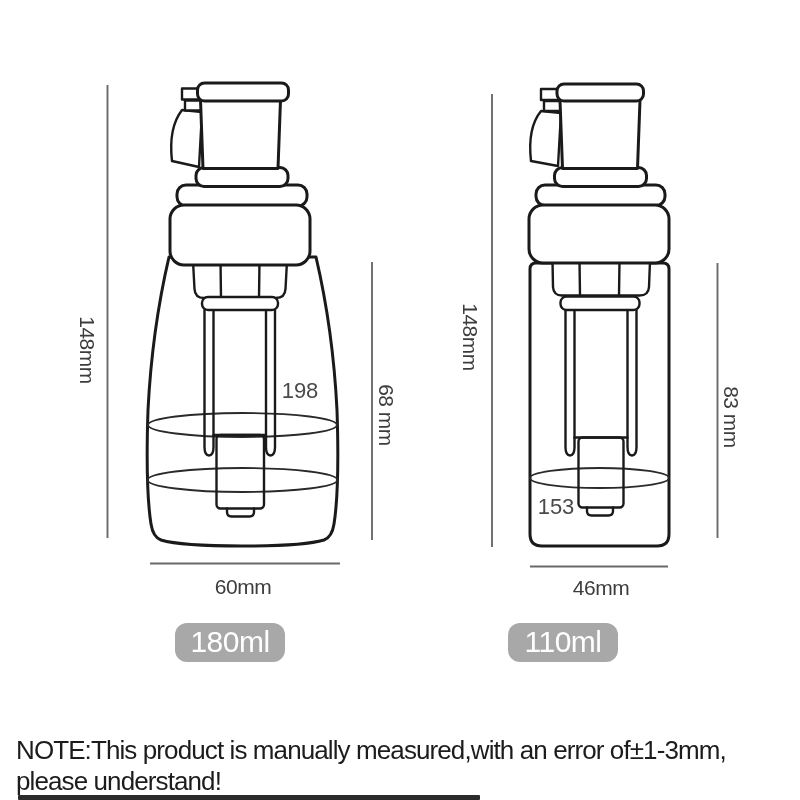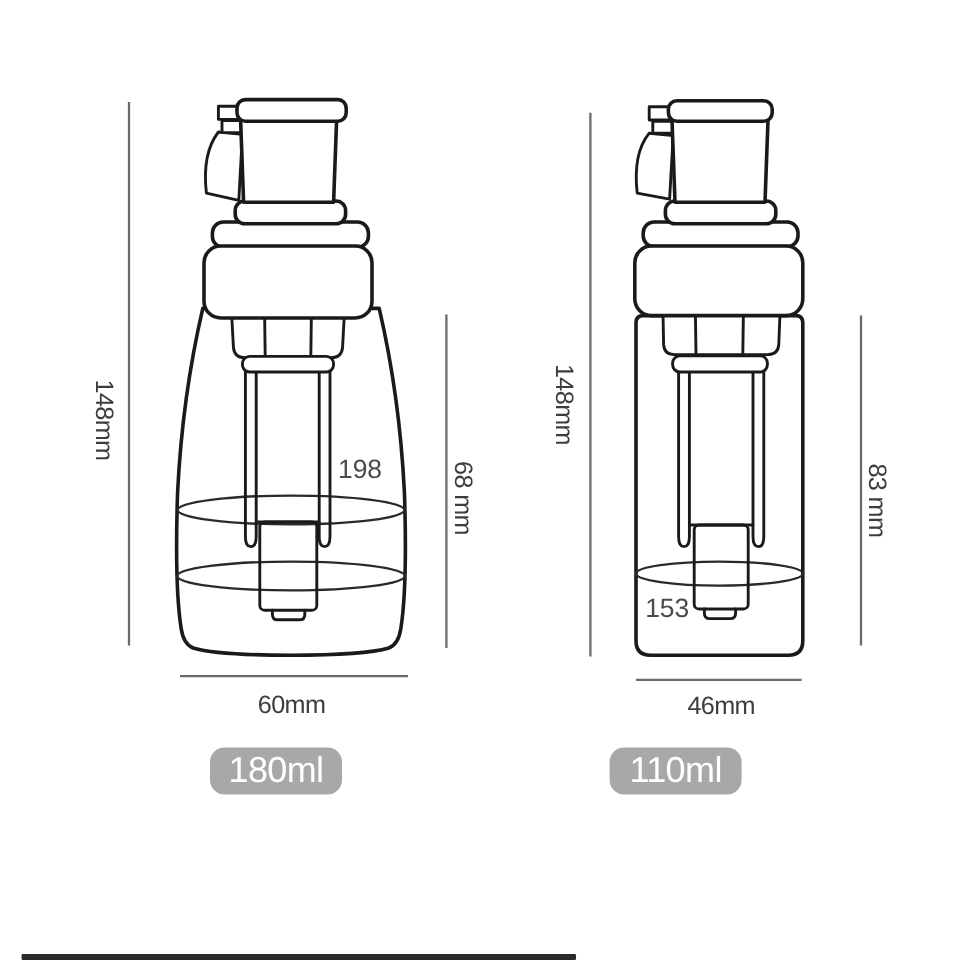--- a/index.html
+++ b/index.html
@@ -127,16 +127,20 @@
     </g>
 
     <g>
       <rect class="badge-rect" x="175" y="623" width="110" height="39" rx="12"></rect>
       <text class="badge-text" x="230" y="652" text-anchor="middle">180ml</text>
       <rect class="badge-rect" x="508" y="623" width="110" height="39" rx="12"></rect>
       <text class="badge-text" x="563" y="652" text-anchor="middle">110ml</text>
     </g>
   </svg>
 
+  <div class="note">
+    <div>NOTE:This product is manually measured,with an error of±1-3mm,</div>
+    <div>please understand!</div>
+  </div>
 
   <div class="cutoff-band"></div>
 
 </div>
 
 </body></html>

